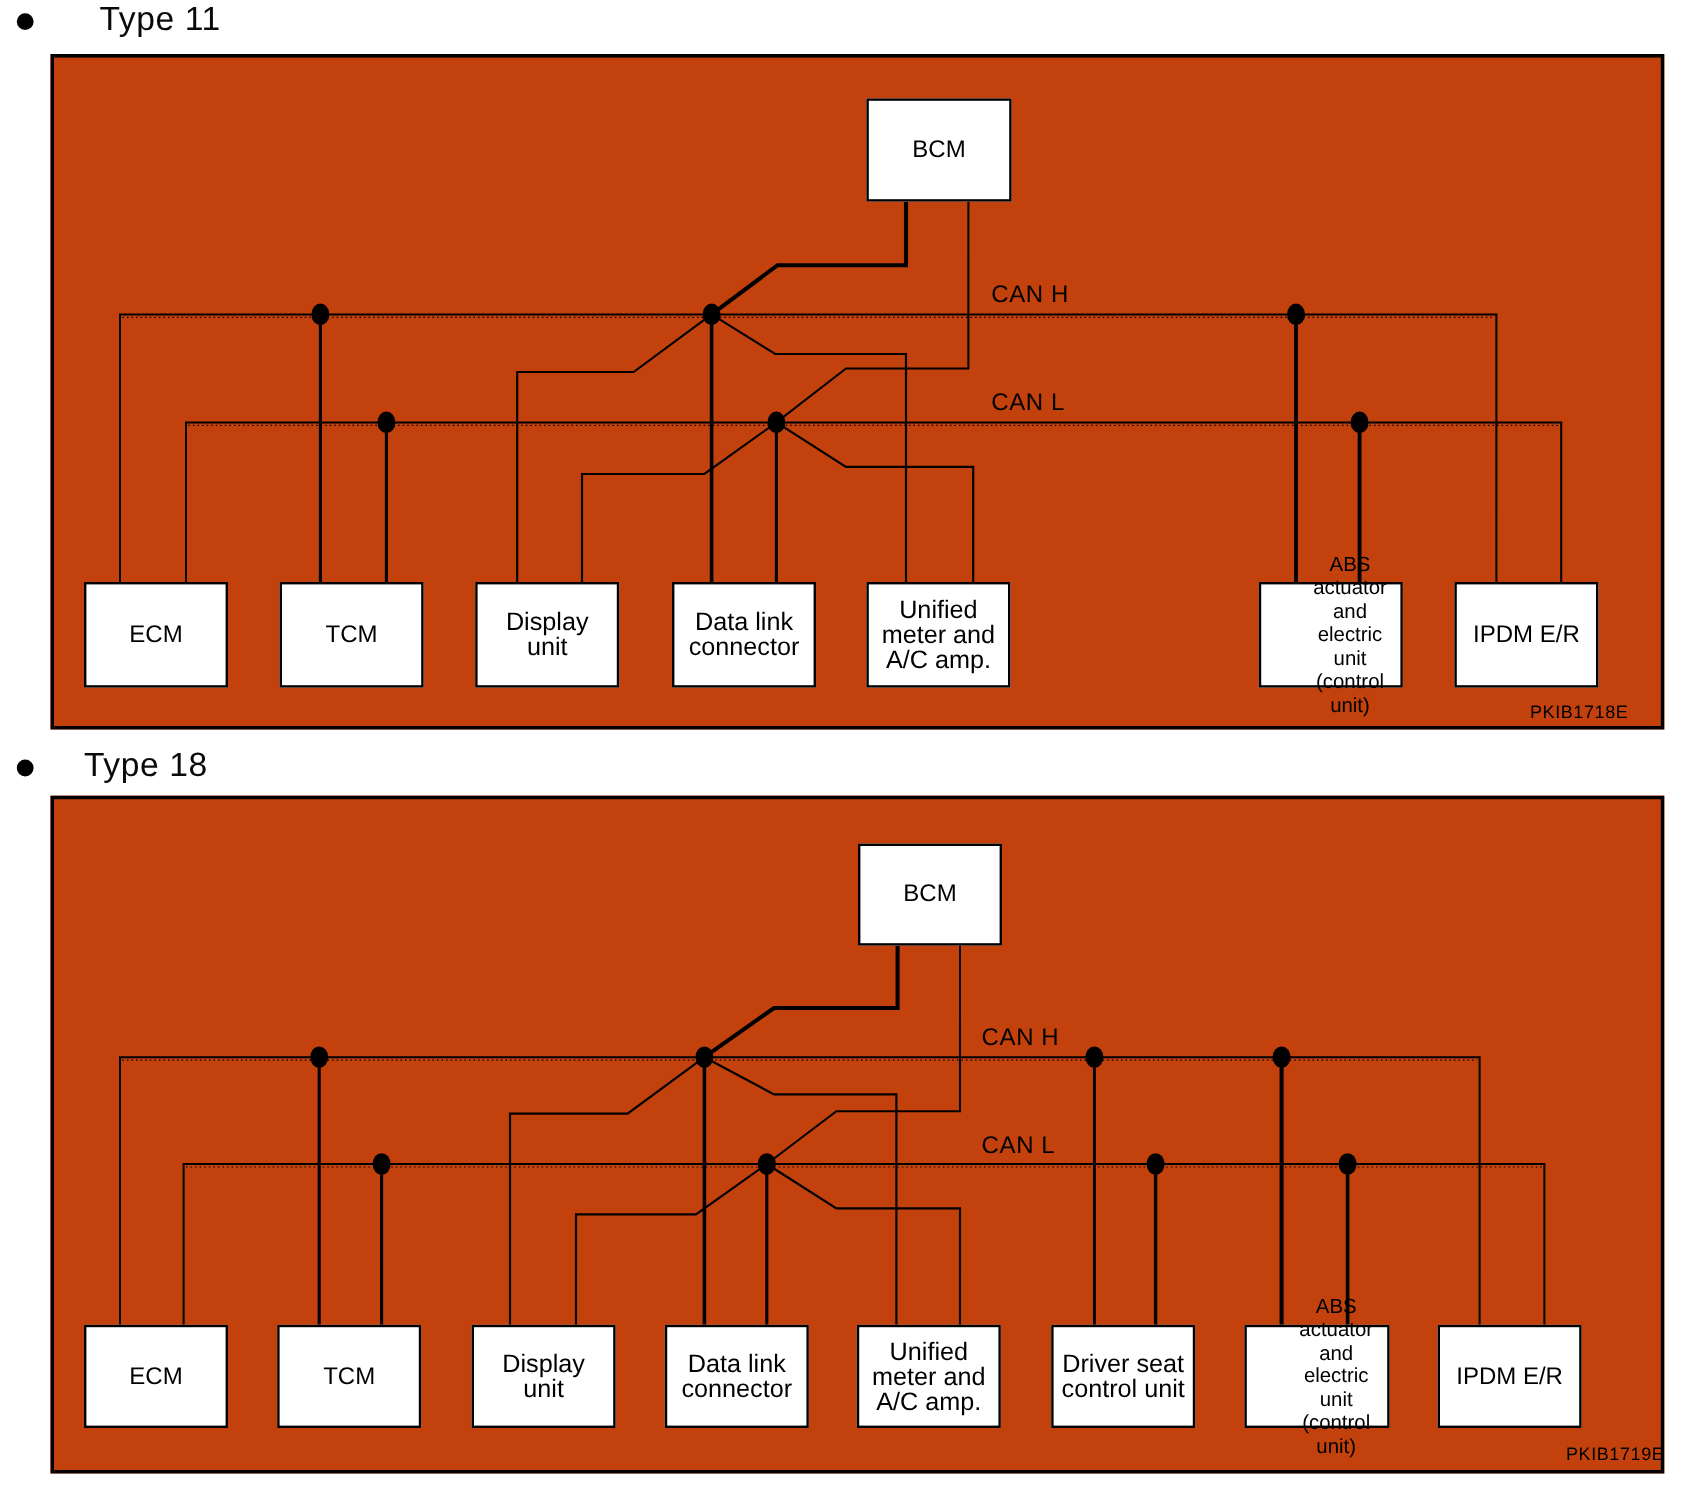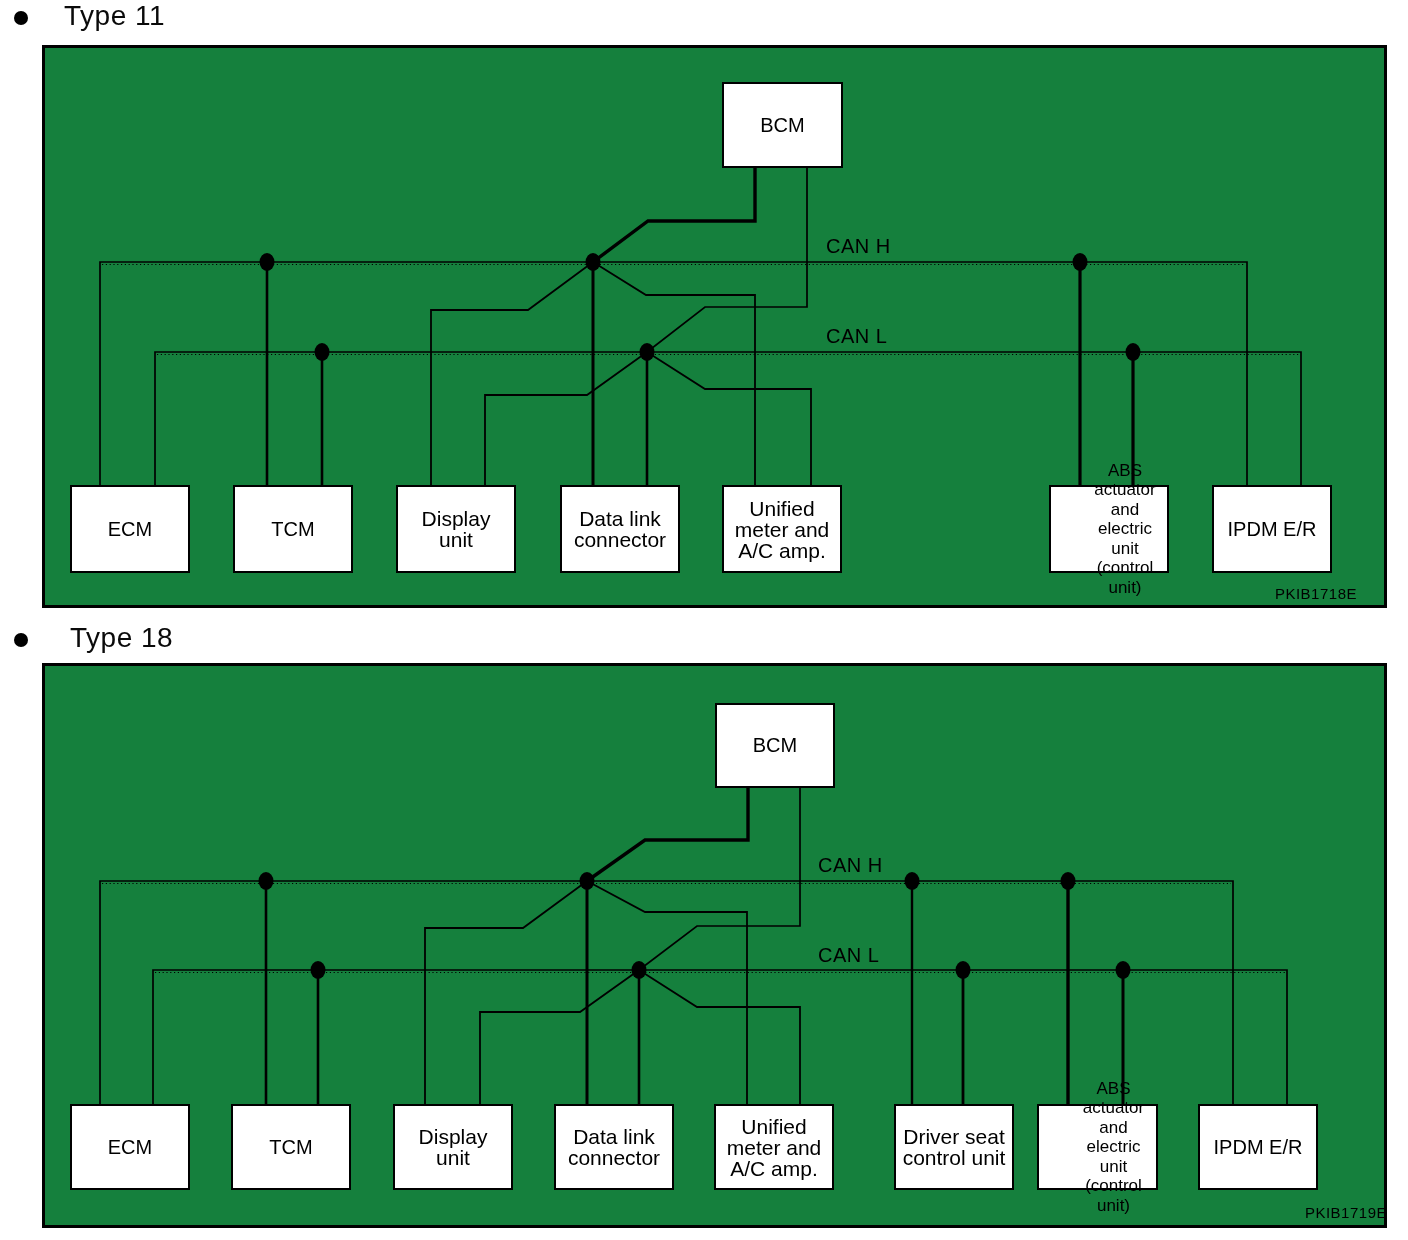--- a/index.html
+++ b/index.html
@@ -1,34 +1,34 @@
 <!DOCTYPE html>
 <html><head>
 <meta charset="utf-8">
 <style>
   html,body{margin:0;padding:0;background:#ffffff;}
   body{width:1408px;height:1240px;position:relative;font-family:"Liberation Sans",sans-serif;color:#000;}
   .bullet{position:absolute;width:14px;height:14px;border-radius:50%;background:#000;}
   .sec-title{position:absolute;font-size:28px;letter-spacing:.5px;color:#0a0a0a;}
-  .diagram{position:absolute;background:#15803d;}
+  .diagram{position:absolute;background:#c2410c;}
   .wires{position:absolute;left:0;top:0;}
   .node{position:absolute;border:2px solid #000;box-sizing:border-box;background:#fff;
         display:flex;align-items:center;justify-content:center;text-align:center;
         font-size:21px;line-height:21px;white-space:pre-line;}
   .node.small{font-size:17px;line-height:19.5px;padding-left:32px;}
   .node.big{font-size:20px;}
   .buslabel{position:absolute;font-size:20px;letter-spacing:.5px;text-align:center;}
   .figcode{position:absolute;font-size:15px;letter-spacing:.5px;}
   svg path, svg line{fill:none;stroke:#000;}
 </style>
 </head>
 <body>
 
 <span class="bullet" style="left:14px;top:11px;"></span>
-<div class="sec-title" style="left:64px;top:0px;">Type 11</div>
+<div class="sec-title" style="left:83px;top:0px;">Type 11</div>
 
 <div class="diagram" style="left:42px;top:45px;width:1345px;height:563px;">
   <svg class="wires" width="1345" height="563" viewBox="0 0 1345 563">
     <rect x="1.5" y="1.5" width="1342" height="560" stroke="#000" stroke-width="3" fill="none"></rect>
 
     <path d="M58 440 V217 H1205 V440" stroke-width="1.7"></path>
     <path d="M60 219.5 H1203" stroke-width="1" stroke-dasharray="1.2 2.6"></path>
 
     <path d="M113 440 V307 H1259 V440" stroke-width="1.7"></path>
     <path d="M115 309.5 H1257" stroke-width="1" stroke-dasharray="1.2 2.6"></path>
@@ -123,21 +123,21 @@
 
   <div class="node big" style="left:28px;top:441px;width:120px;height:86px;">ECM</div>
   <div class="node big" style="left:189px;top:441px;width:120px;height:86px;">TCM</div>
   <div class="node" style="left:351px;top:441px;width:120px;height:86px;">Display
 unit</div>
   <div class="node" style="left:512px;top:441px;width:120px;height:86px;">Data link
 connector</div>
   <div class="node" style="left:672px;top:441px;width:120px;height:86px;">Unified
 meter and
 A/C amp.</div>
-  <div class="node" style="left:834px;top:441px;width:120px;height:86px;margin-left:18px;">Driver seat
+  <div class="node" style="left:834px;top:441px;width:120px;height:86px;">Driver seat
 control unit</div>
   <div class="node small" style="left:995px;top:441px;width:121px;height:86px;">ABS
 actuator and
 electric unit
 (control unit)</div>
   <div class="node big" style="left:1156px;top:441px;width:120px;height:86px;">IPDM E/R</div>
 
   <div class="figcode" style="right:0;top:541px;">PKIB1719E</div>
 </div>
 

